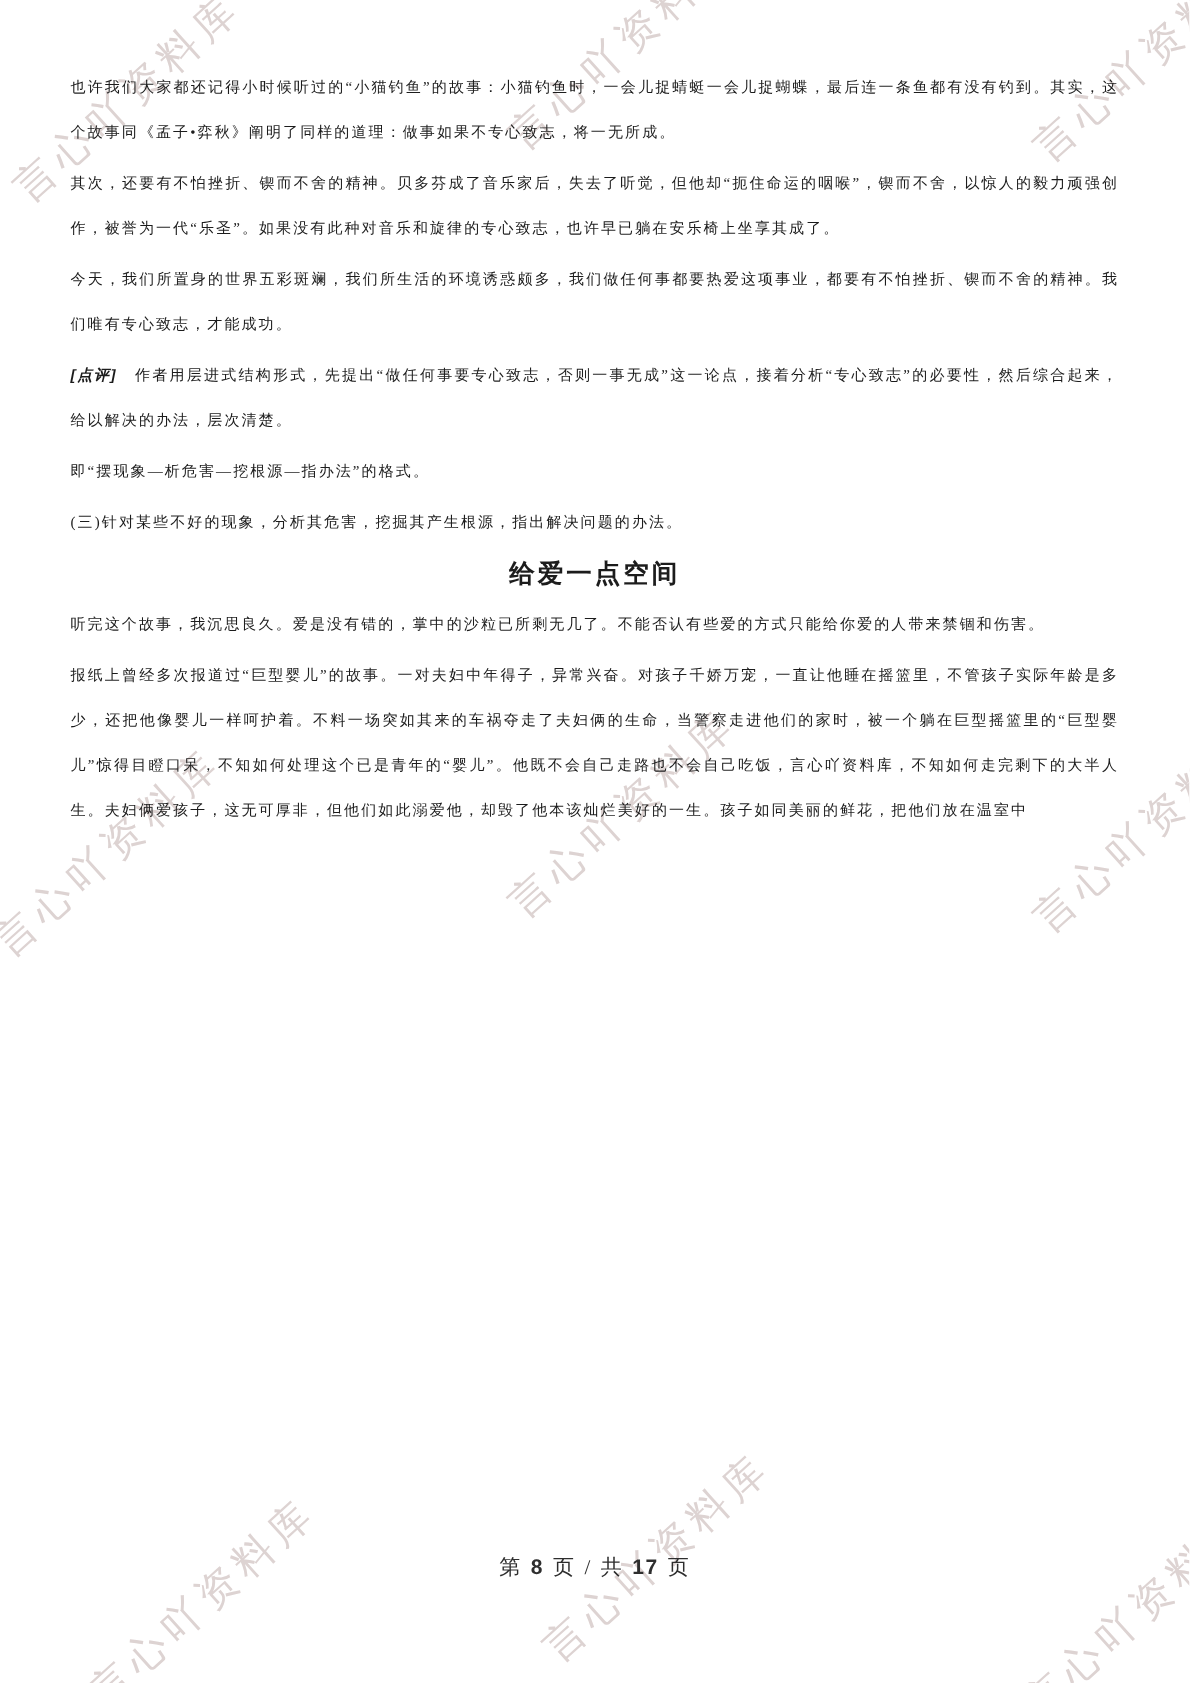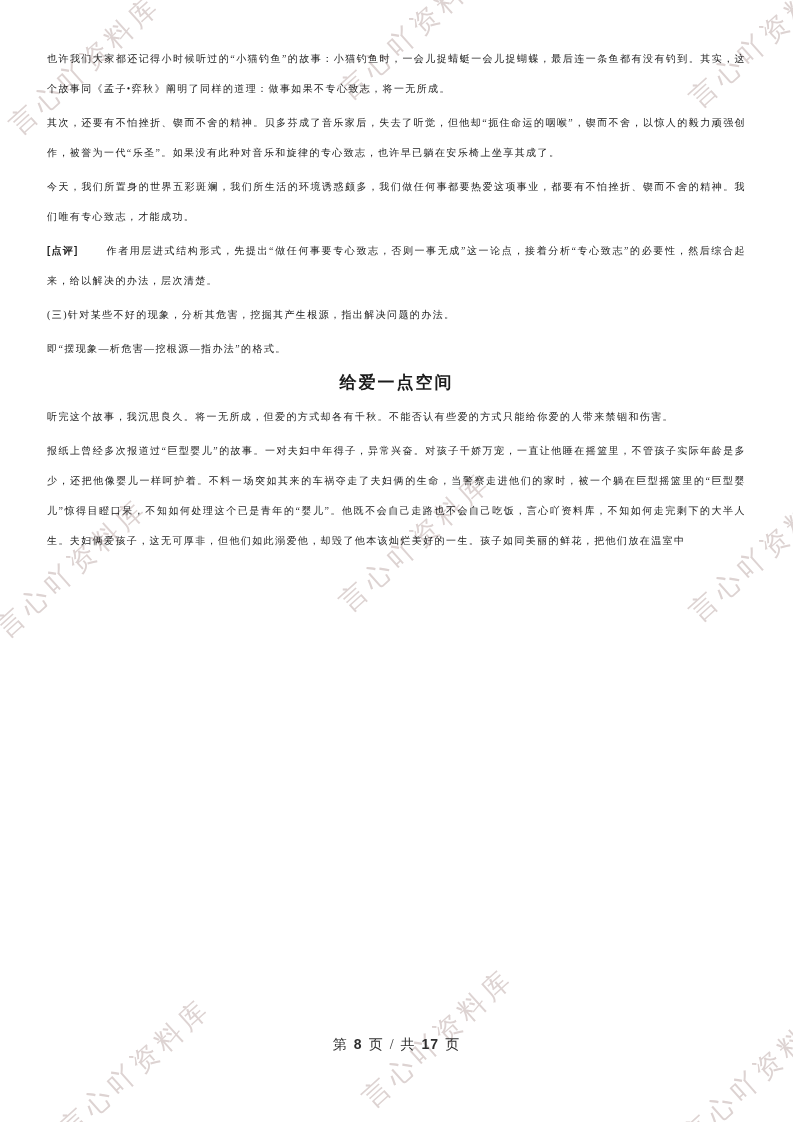--- a/index.html
+++ b/index.html
@@ -35,21 +35,21 @@
     letter-spacing:1.4px;
     text-align:justify;
     text-align-last:left;
     word-break:break-all;
   }
   .label-sans{
     font-family:"Liberation Sans","DejaVu Sans",sans-serif;
     letter-spacing:1px;
   }
   .label-bold{font-weight:700;}
-  .comment-label{margin-right:28px;}
+  .comment-label{margin-right:12px;font-style:italic;}
   .essay-title{
     text-align:left;
     text-align-last:center !important;
     font-family:"Liberation Sans","DejaVu Sans",sans-serif;
     font-weight:700;
     font-size:17px !important;
     letter-spacing:2px !important;
   }
   .footer{
     position:absolute;
@@ -82,27 +82,27 @@
   <div class="watermark" style="left:758px;top:1075px;">言心吖资料库</div>
 
   <div class="content">
 
     <p>也许我们大家都还记得小时候听过的“小猫钓鱼”的故事：小猫钓鱼时，一会儿捉蜻蜓一会儿捉蝴蝶，最后连一条鱼都有没有钓到。其实，这个故事同《孟子•弈秋》阐明了同样的道理：做事如果不专心致志，将一无所成。</p>
     <p>其次，还要有不怕挫折、锲而不舍的精神。贝多芬成了音乐家后，失去了听觉，但他却“扼住命运的咽喉”，锲而不舍，以惊人的毅力顽强创作，被誉为一代“乐圣”。如果没有此种对音乐和旋律的专心致志，也许早已躺在安乐椅上坐享其成了。</p>
     <p>今天，我们所置身的世界五彩斑斓，我们所生活的环境诱惑颇多，我们做任何事都要热爱这项事业，都要有不怕挫折、锲而不舍的精神。我们唯有专心致志，才能成功。</p>
 
     <p><span class="label-sans label-bold comment-label">[点评]</span><span>作者用层进式结构形式，先提出“做任何事要专心致志，否则一事无成”这一论点，接着分析“专心致志”的必要性，然后综合起来，给以解决的办法，层次清楚。</span></p>
 
+    <p>即“摆现象—析危害—挖根源—指办法”的格式。</p>
     <p>(三)针对某些不好的现象，分析其危害，挖掘其产生根源，指出解决问题的办法。</p>
-    <p>即“摆现象—析危害—挖根源—指办法”的格式。</p>
 
 
     <p class="essay-title">给爱一点空间</p>
 
-    <p>听完这个故事，我沉思良久。将一无所成，但爱的方式却各有千秋。不能否认有些爱的方式只能给你爱的人带来禁锢和伤害。</p>
+    <p>听完这个故事，我沉思良久。爱是没有错的，掌中的沙粒已所剩无几了。不能否认有些爱的方式只能给你爱的人带来禁锢和伤害。</p>
     <p>报纸上曾经多次报道过“巨型婴儿”的故事。一对夫妇中年得子，异常兴奋。对孩子千娇万宠，一直让他睡在摇篮里，不管孩子实际年龄是多少，还把他像婴儿一样呵护着。不料一场突如其来的车祸夺走了夫妇俩的生命，当警察走进他们的家时，被一个躺在巨型摇篮里的“巨型婴儿”惊得目瞪口呆，不知如何处理这个已是青年的“婴儿”。他既不会自己走路也不会自己吃饭，言心吖资料库，不知如何走完剩下的大半人生。夫妇俩爱孩子，这无可厚非，但他们如此溺爱他，却毁了他本该灿烂美好的一生。孩子如同美丽的鲜花，把他们放在温室中</p>
 
   </div>
 
   <div class="footer">
     <span>第</span><span class="num">8</span><span>页</span><span>/</span><span>共</span><span class="num">17</span><span>页</span>
   </div>
 
 </div>
 

